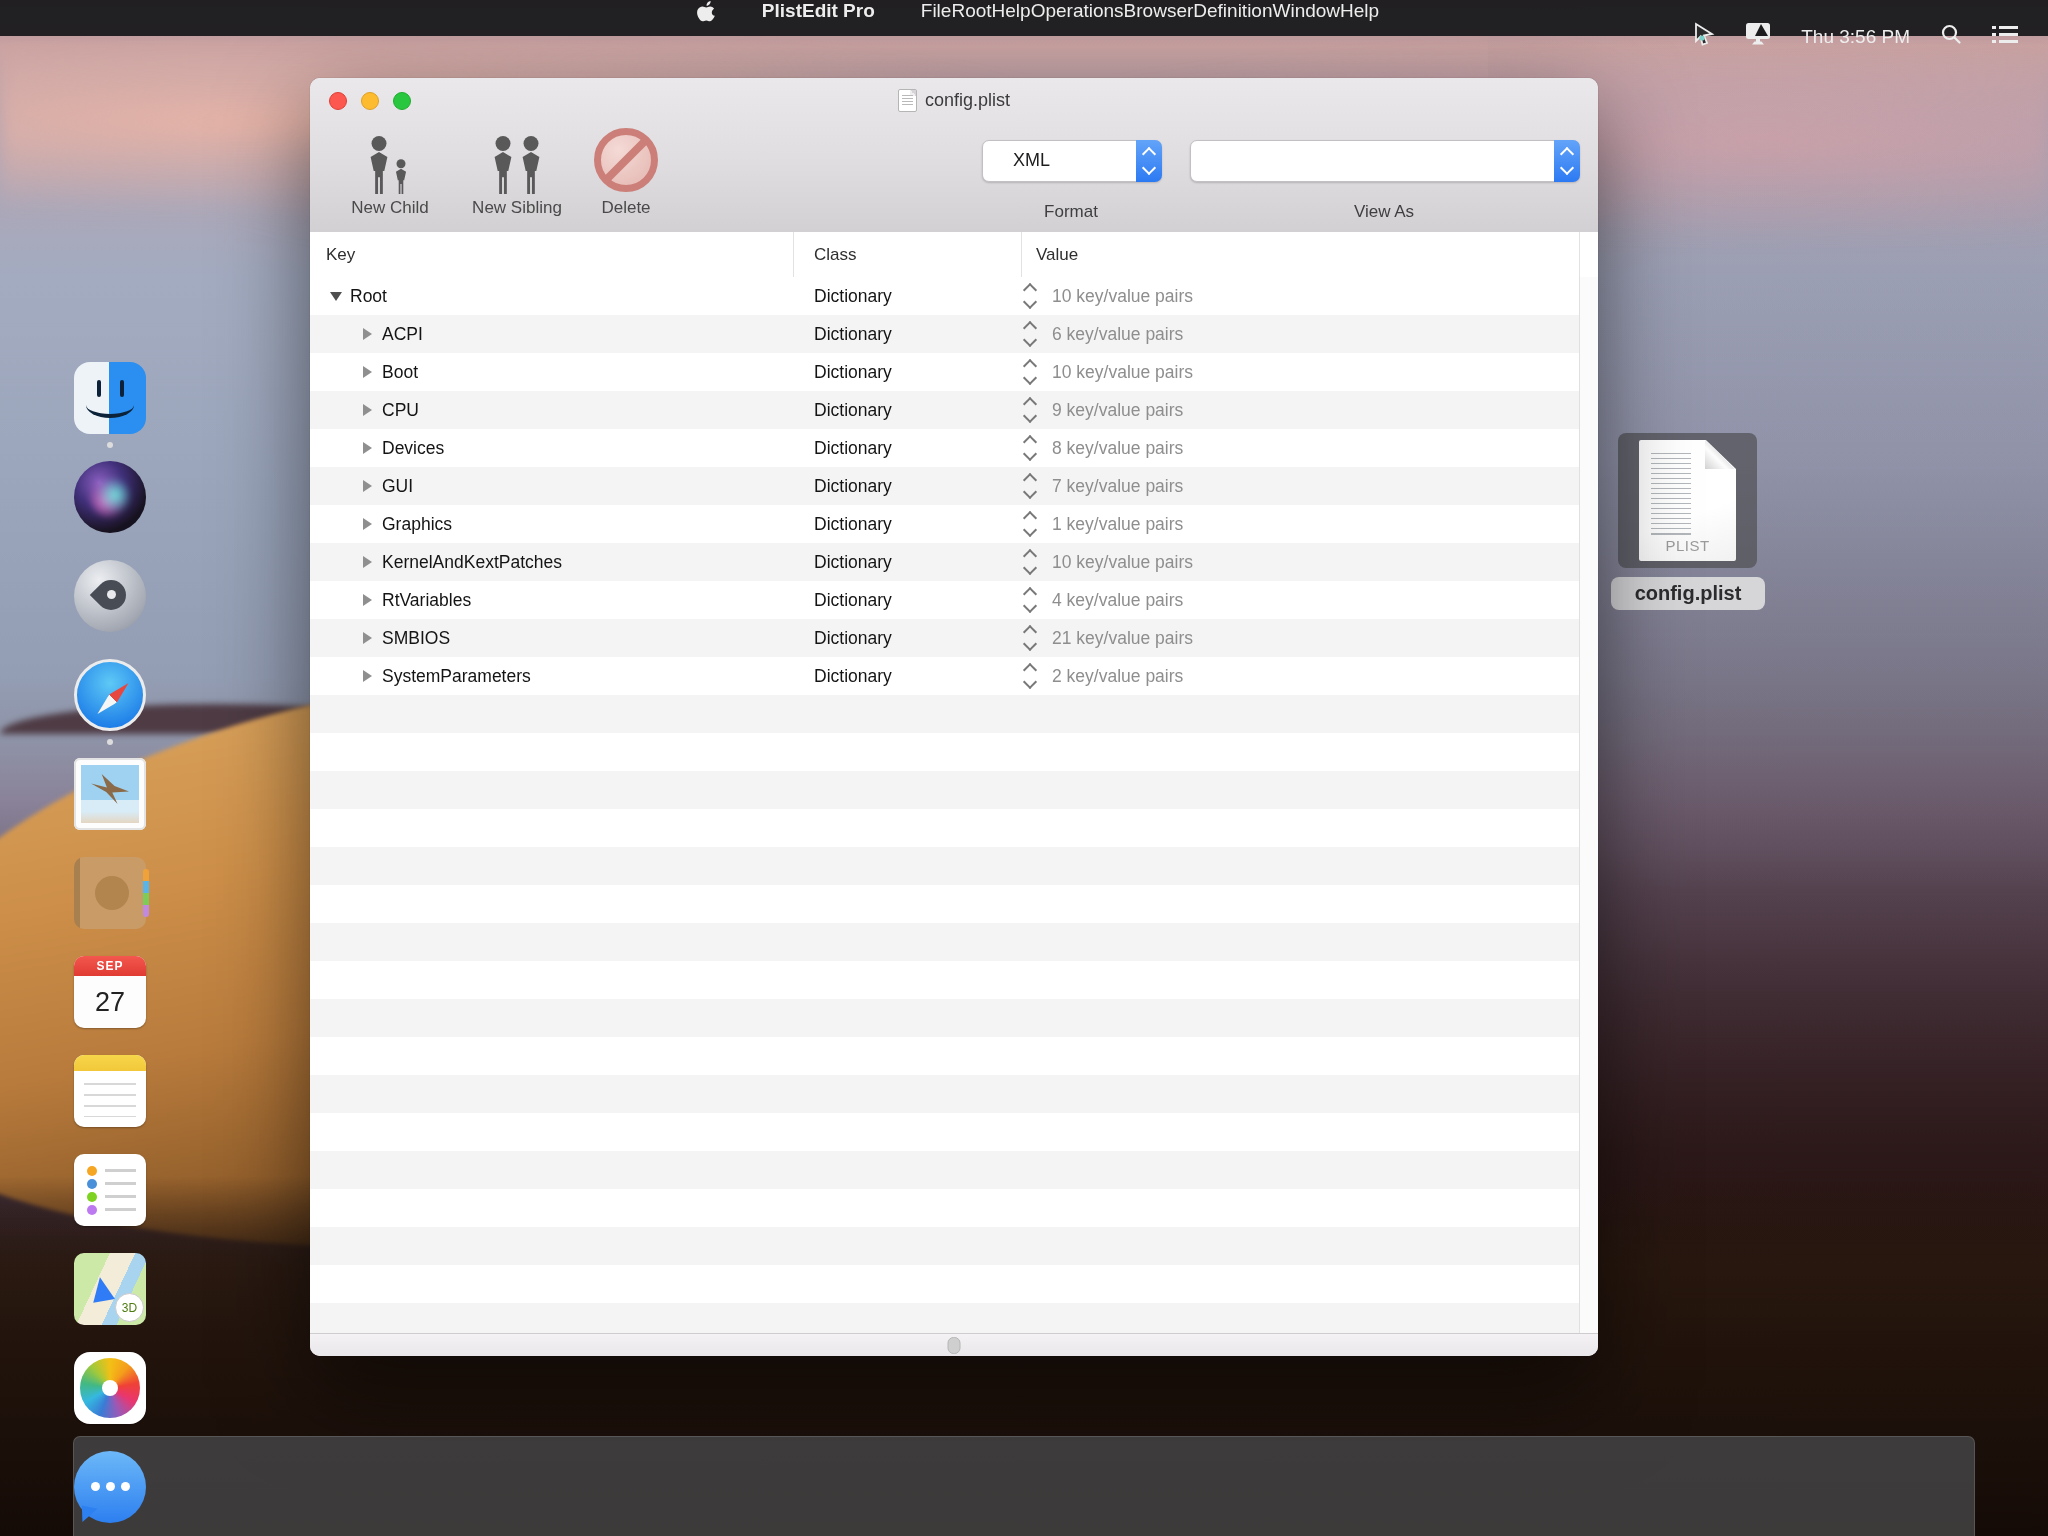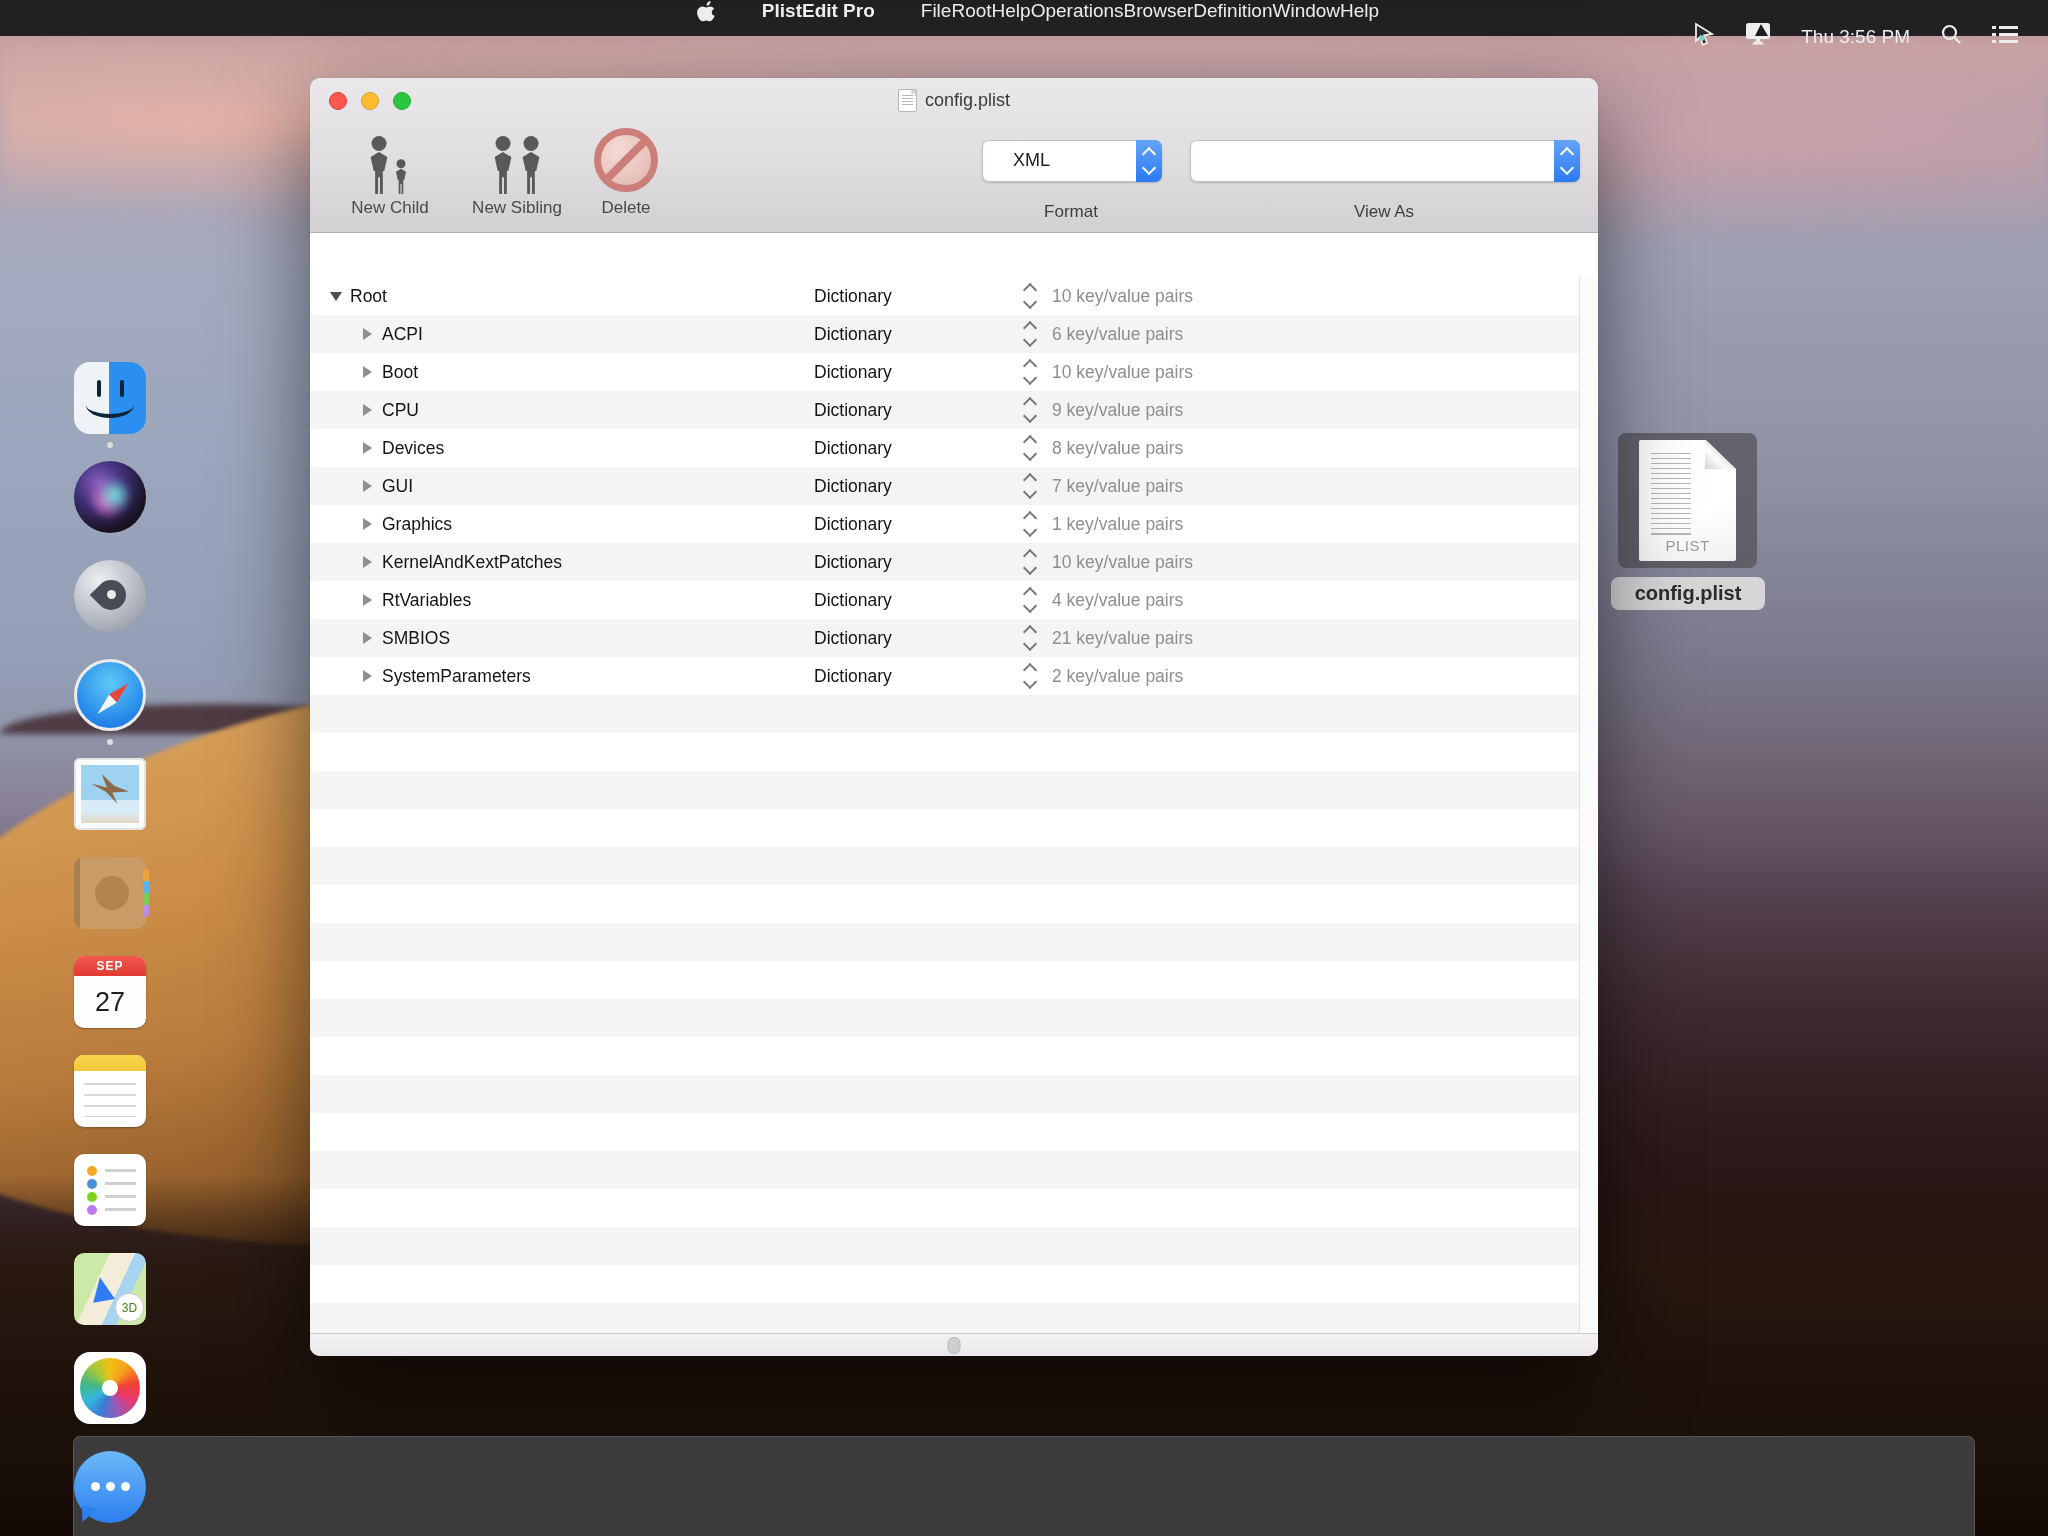--- a/index.html
+++ b/index.html
@@ -367,20 +367,28 @@
       </div>
       <div class="popup-label l-format">Format</div>
       <div class="popup p-viewas">
         <div class="val"></div>
         <div class="cap"></div>
       </div>
       <div class="popup-label l-viewas">View As</div>
     </div>
   </div>
 
+  <div class="thead">
+    <span class="col c-key">Key</span>
+    <span class="col c-class">Class</span>
+    <span class="col c-value">Value</span>
+    <span class="hdiv" style="left:483px;"></span>
+    <span class="hdiv" style="left:711px;"></span>
+    <span class="hdiv" style="left:1269px;"></span>
+  </div>
   <div class="tbody">
       <div class="trow">
         <span class="tri down"></span>
         <span class="kcell">Root</span>
         <span class="ccell">Dictionary</span>
         <span class="stepper"></span>
         <span class="vcell">10 key/value pairs</span>
       </div>
       <div class="trow alt">
         <span class="tri child"></span>

